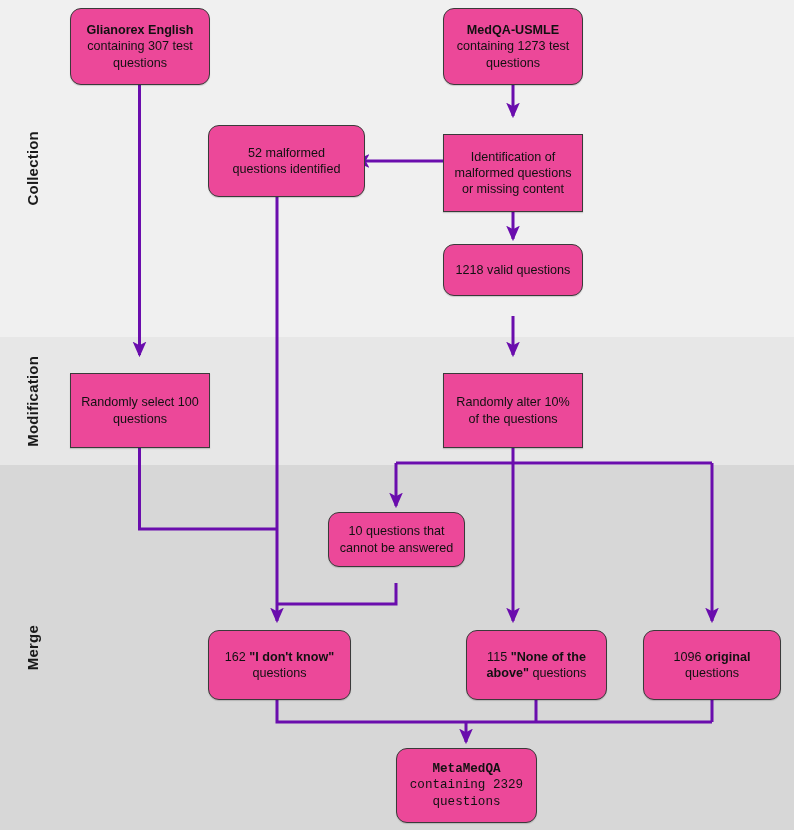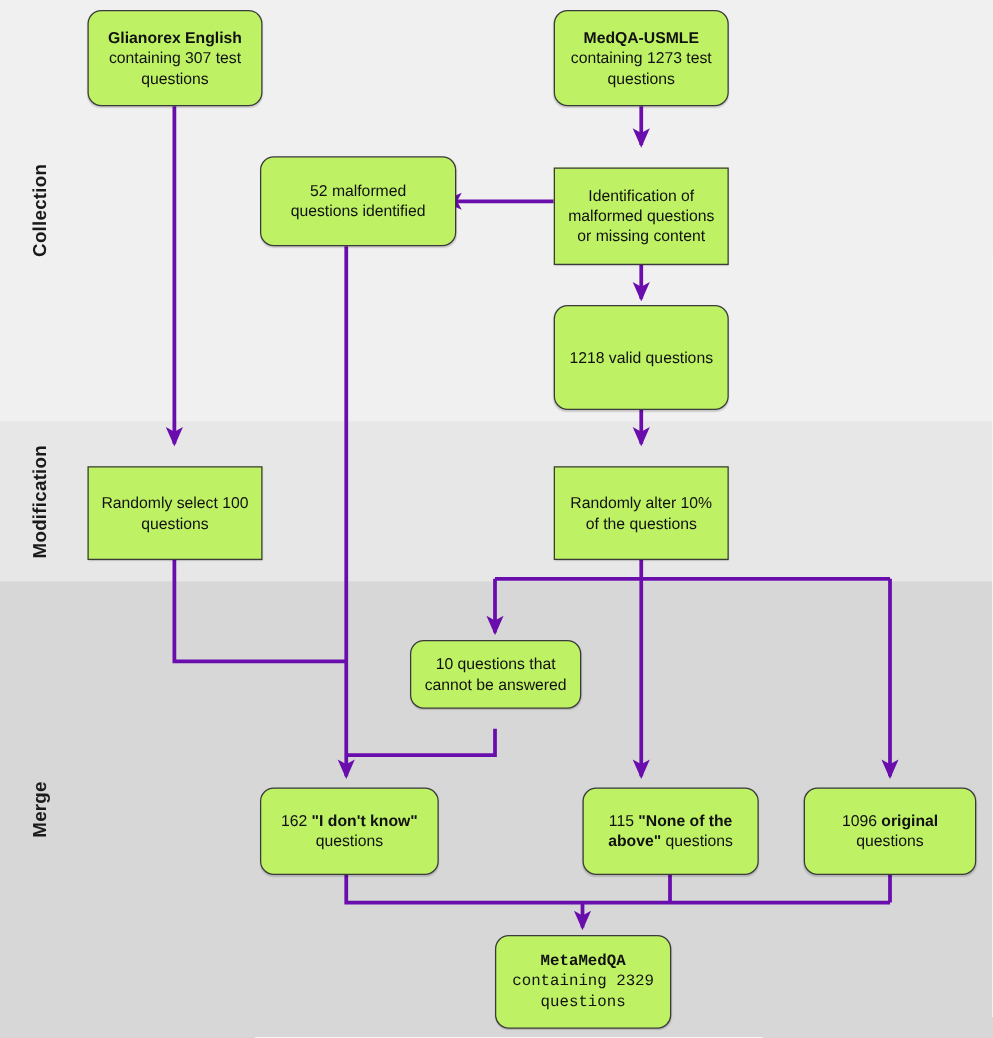--- a/index.html
+++ b/index.html
@@ -47,21 +47,21 @@
     left: 0;
     top: 0;
     width: 794px;
     height: 830px;
     pointer-events: none;
   }
 
   .node {
     position: absolute;
     box-sizing: border-box;
-    background: #bef264;
+    background: #ec4899;
     border: 1.6px solid #3a3a3a;
     display: flex;
     align-items: center;
     justify-content: center;
     text-align: center;
     font-size: 12.6px;
     line-height: 1.28;
     color: #111111;
     padding: 3px 7px;
     box-shadow: 0 1px 1px rgba(0,0,0,0.16);
@@ -152,21 +152,21 @@
     </span>
   </div>
 
   <div class="node rounded" style="left:208px; top:125px; width:157px; height:72px;">
     <span class="txt">
       <span>52 malformed</span><br>
       <span>questions identified</span>
     </span>
   </div>
 
-  <div class="node rounded" style="left:443px; top:244px; width:140px; height:84px;">
+  <div class="node rounded" style="left:443px; top:244px; width:140px; height:52px;">
     <span class="txt">
       <span>1218 valid questions</span>
     </span>
   </div>
 
   <div class="node sharp" style="left:70px;  top:361px; width:140px; height:75px;">
     <span class="txt">
       <span>Randomly select 100</span><br>
       <span>questions</span>
     </span>

